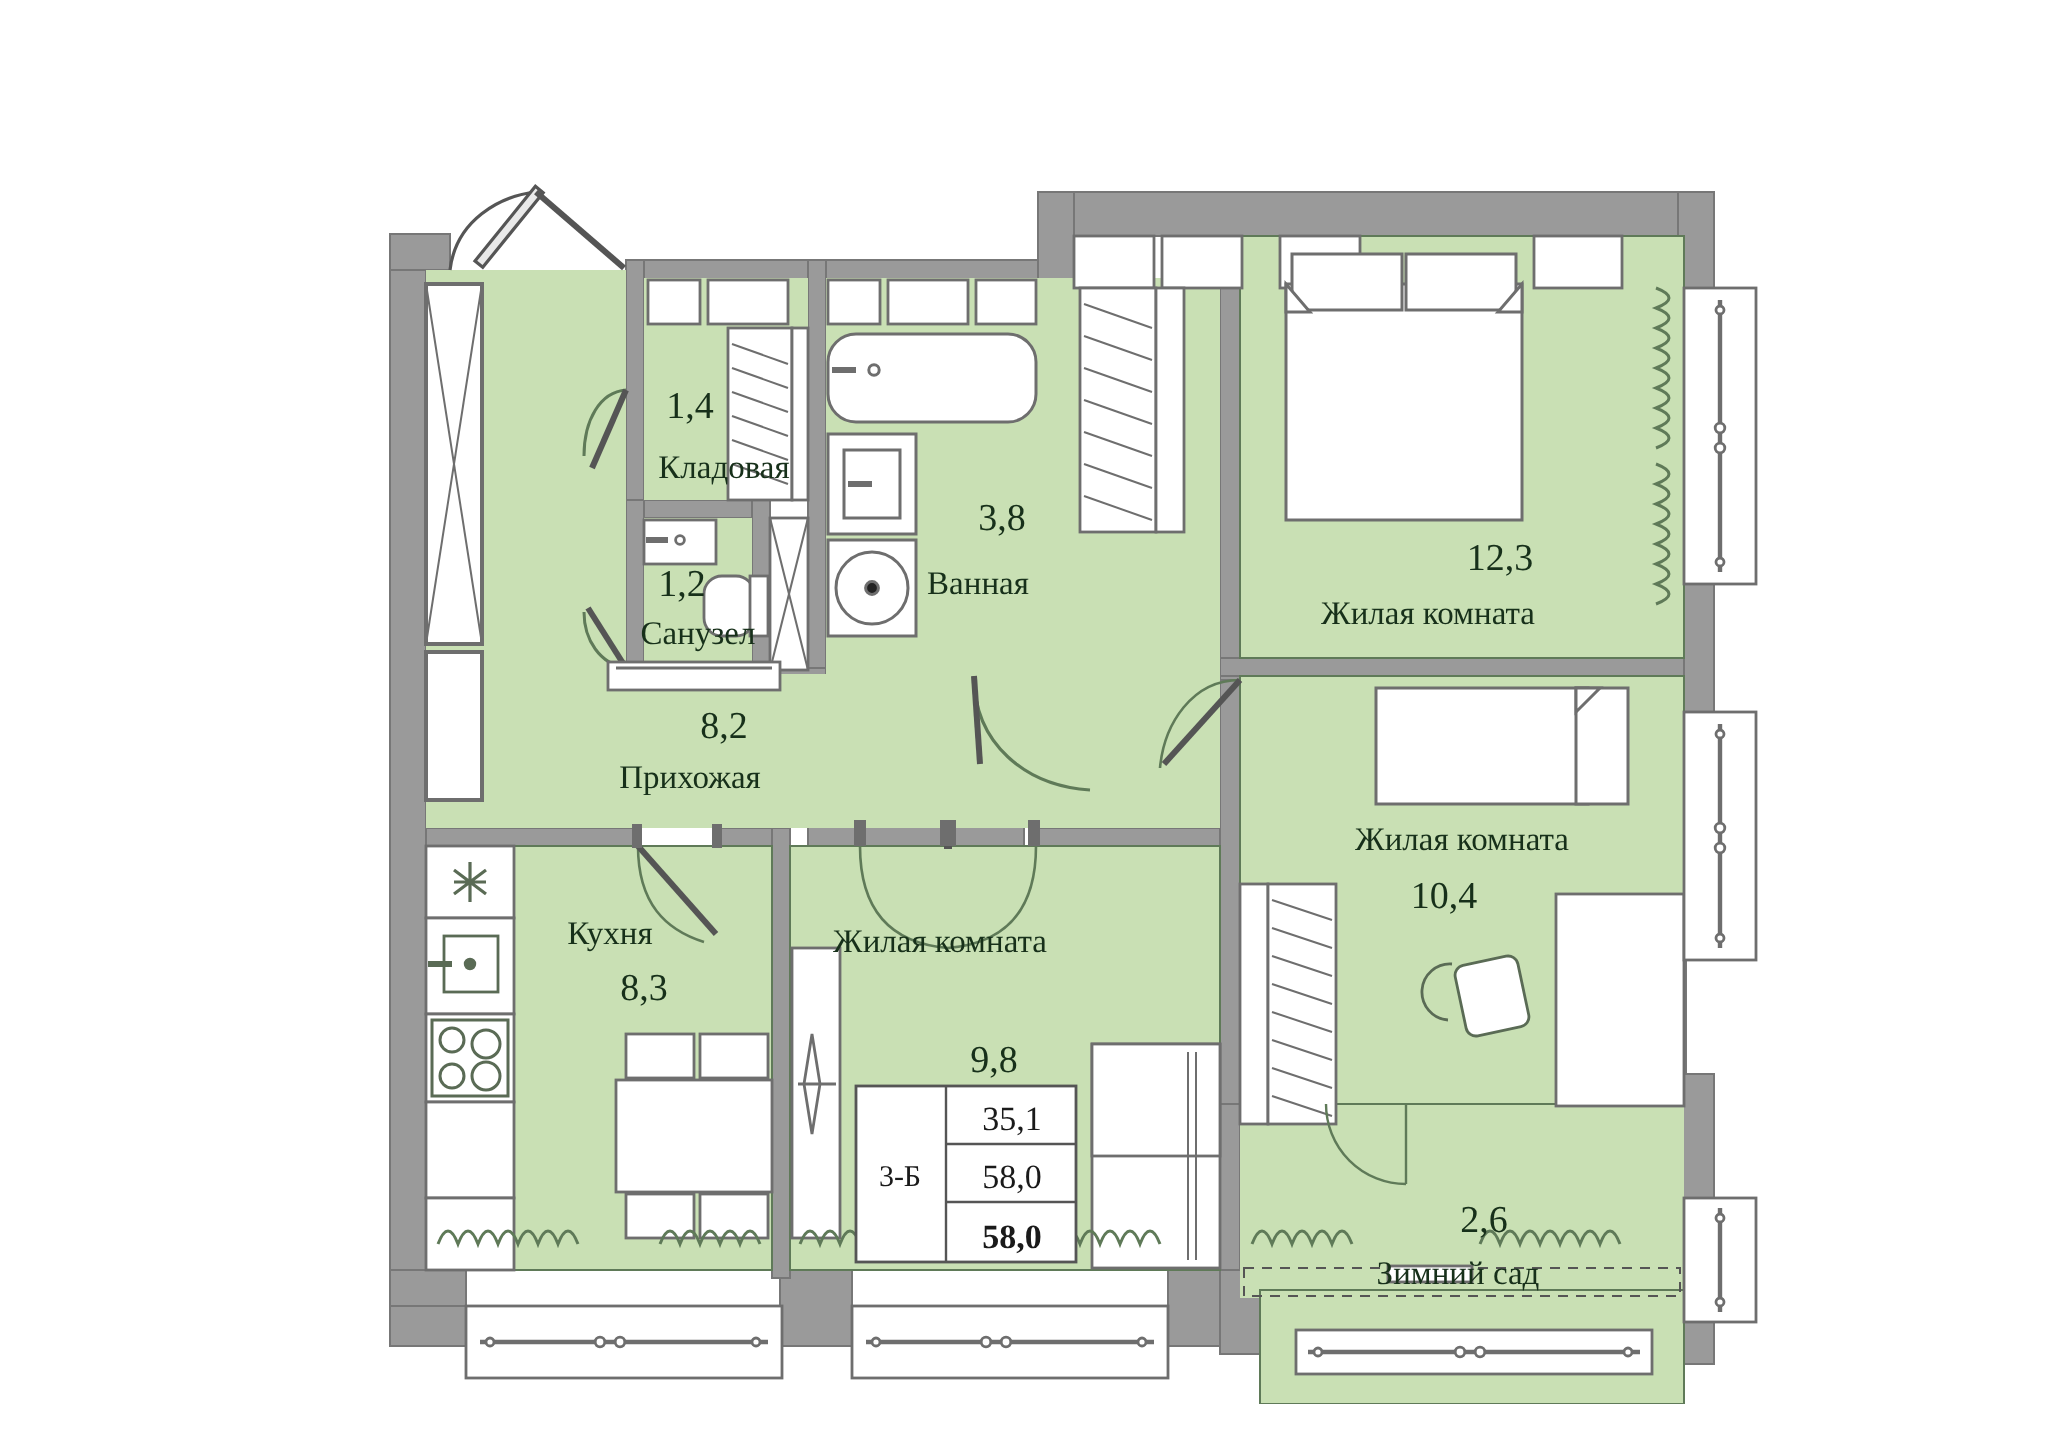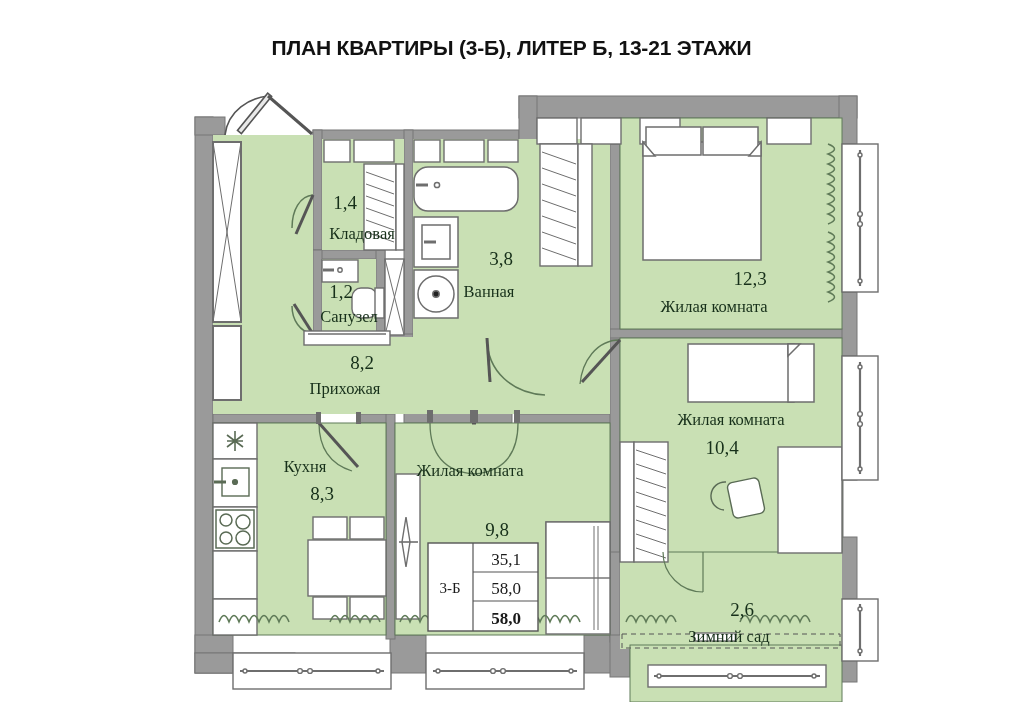--- a/index.html
+++ b/index.html
@@ -17,21 +17,20 @@
   .rm-name{font-family:"Liberation Serif",serif;font-size:16.5px;fill:#17301a;text-anchor:middle;}
   .tbl-txt{font-family:"Liberation Serif",serif;font-size:17px;fill:#1a1a1a;text-anchor:middle;}
   .tbl-txt.b{font-weight:bold;}
   .tbl-txt.sm{font-size:15px;}
 </style>
 </head>
 <body>
 
 <div id="root">
 
-  <div id="title">ПЛАН КВАРТИРЫ (3-Б), ЛИТЕР Б, 13-21 ЭТАЖИ</div>
 
   <div id="planwrap">
   <svg width="1023" height="620" viewBox="0 0 1023 620" xmlns="http://www.w3.org/2000/svg">
 
     <g fill="#9a9a9a" stroke="#777777" stroke-width="1">
 
       <rect x="195" y="35" width="18" height="536"></rect>
 
       <rect x="195" y="35" width="30" height="18"></rect>
       <rect x="313" y="48" width="206" height="18"></rect>

